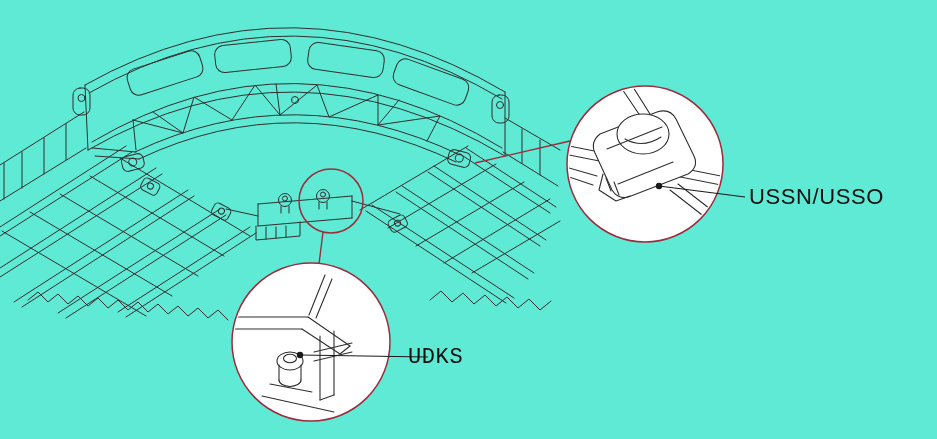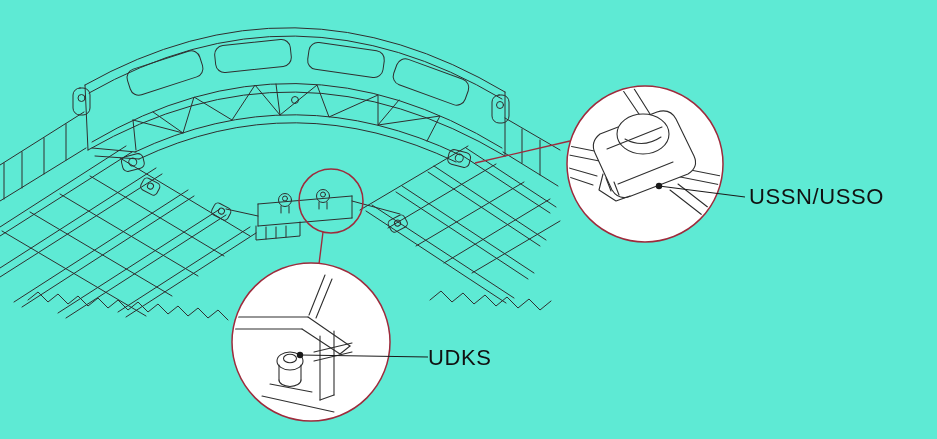--- a/index.html
+++ b/index.html
@@ -13,21 +13,21 @@
   #stage svg{position:absolute;left:0;top:0;}
   .callout-label{
     position:absolute;
     font-size:22px;
     color:#111111;
     letter-spacing:0.6px;
     white-space:nowrap;
     line-height:26px;
   }
   #label-ussn{left:749px;top:184px;}
-  #label-udks{left:428px;top:345px;}
+  #label-udks{left:408px;top:345px;font-family:Liberation Mono, monospace;}
 </style>
 </head>
 <body>
 
 <div id="stage">
 <svg width="937" height="439" viewBox="0 0 937 439">
   <defs>
     <clipPath id="clipUssn">
           <circle cx="645" cy="164" r="76"></circle>
         </clipPath>

